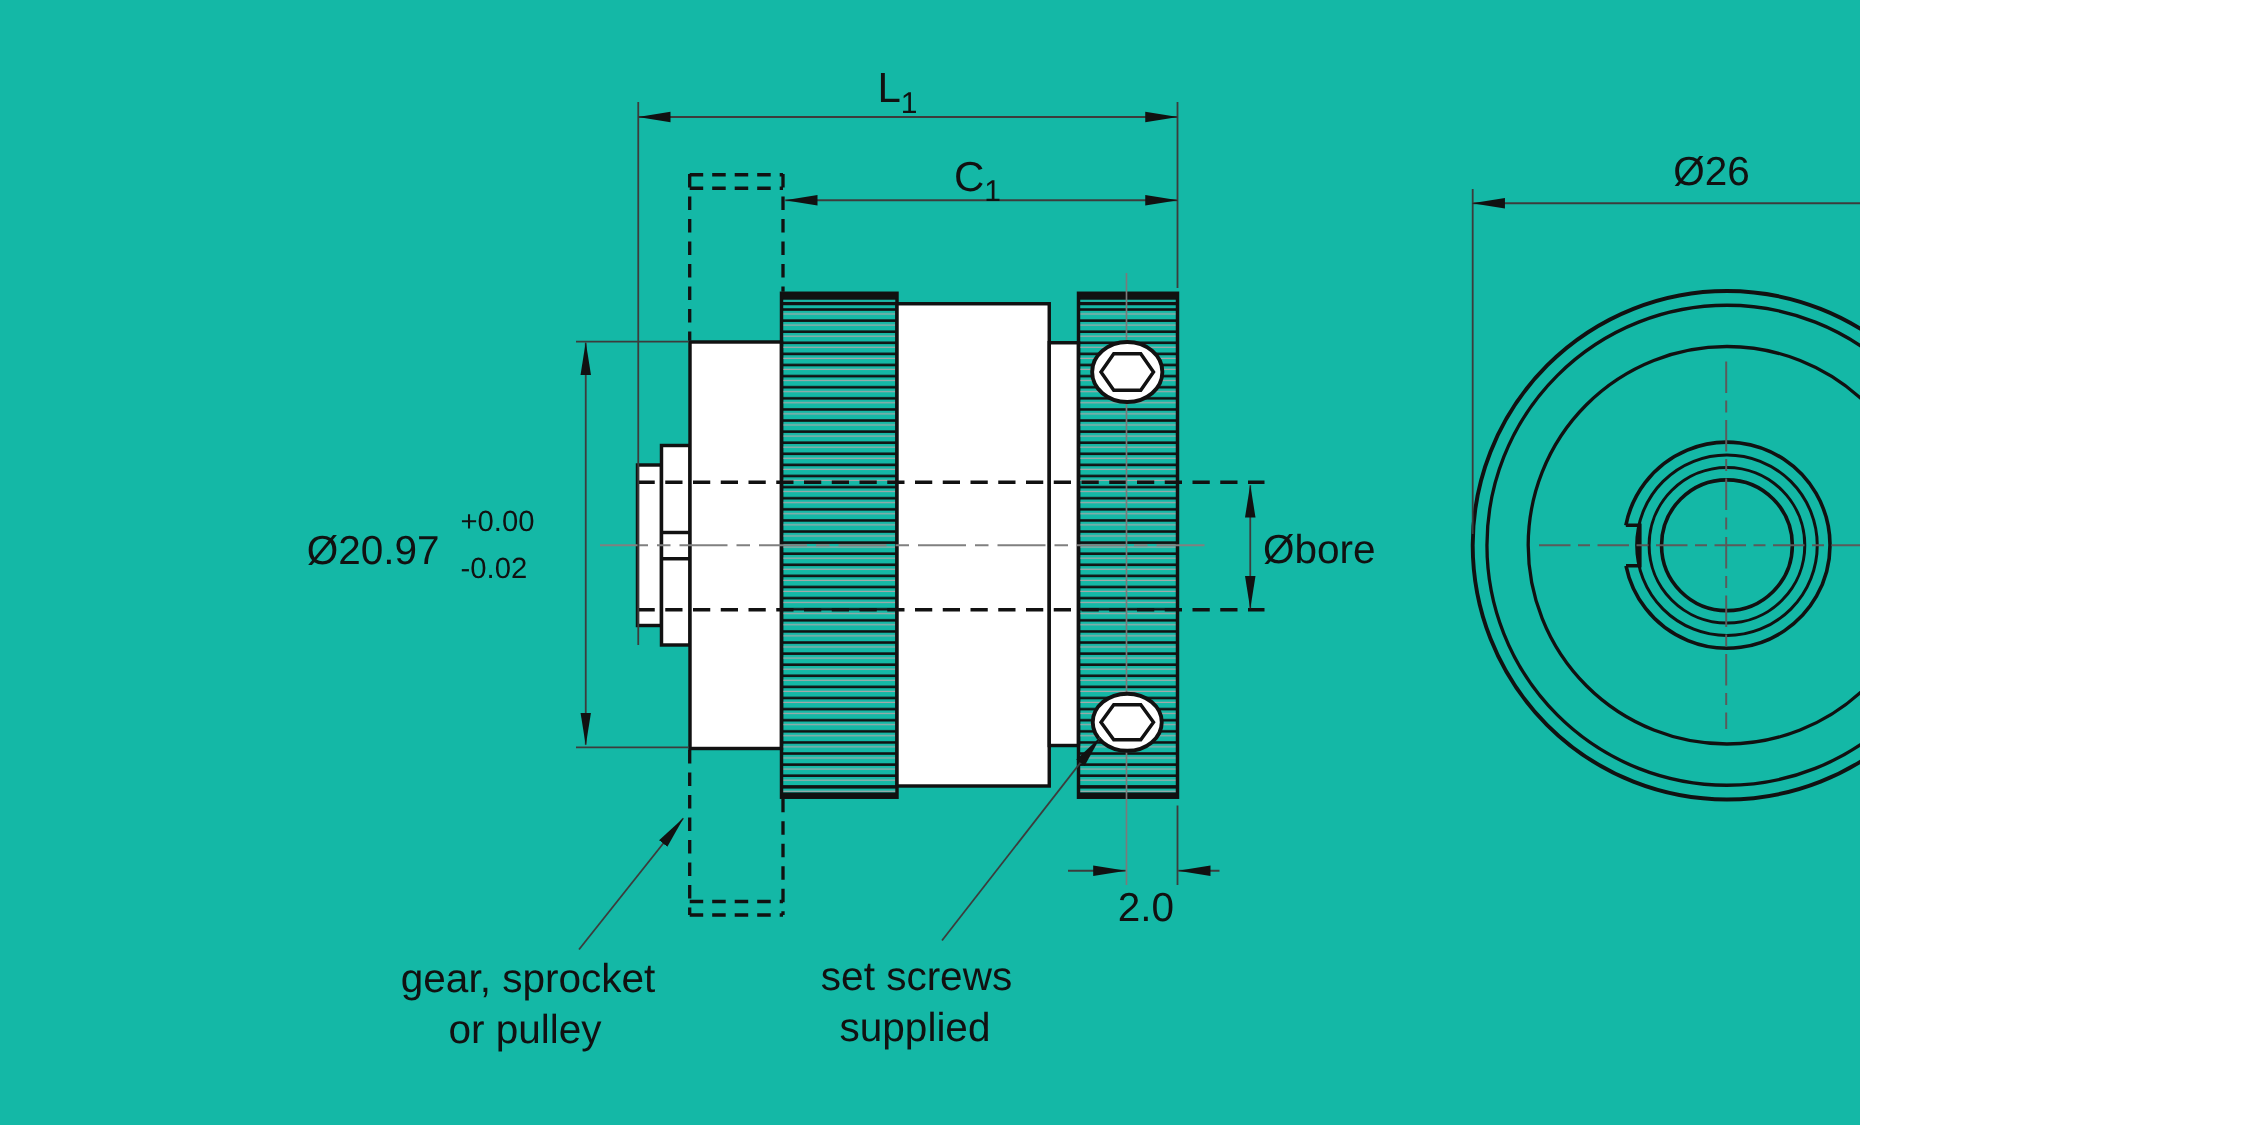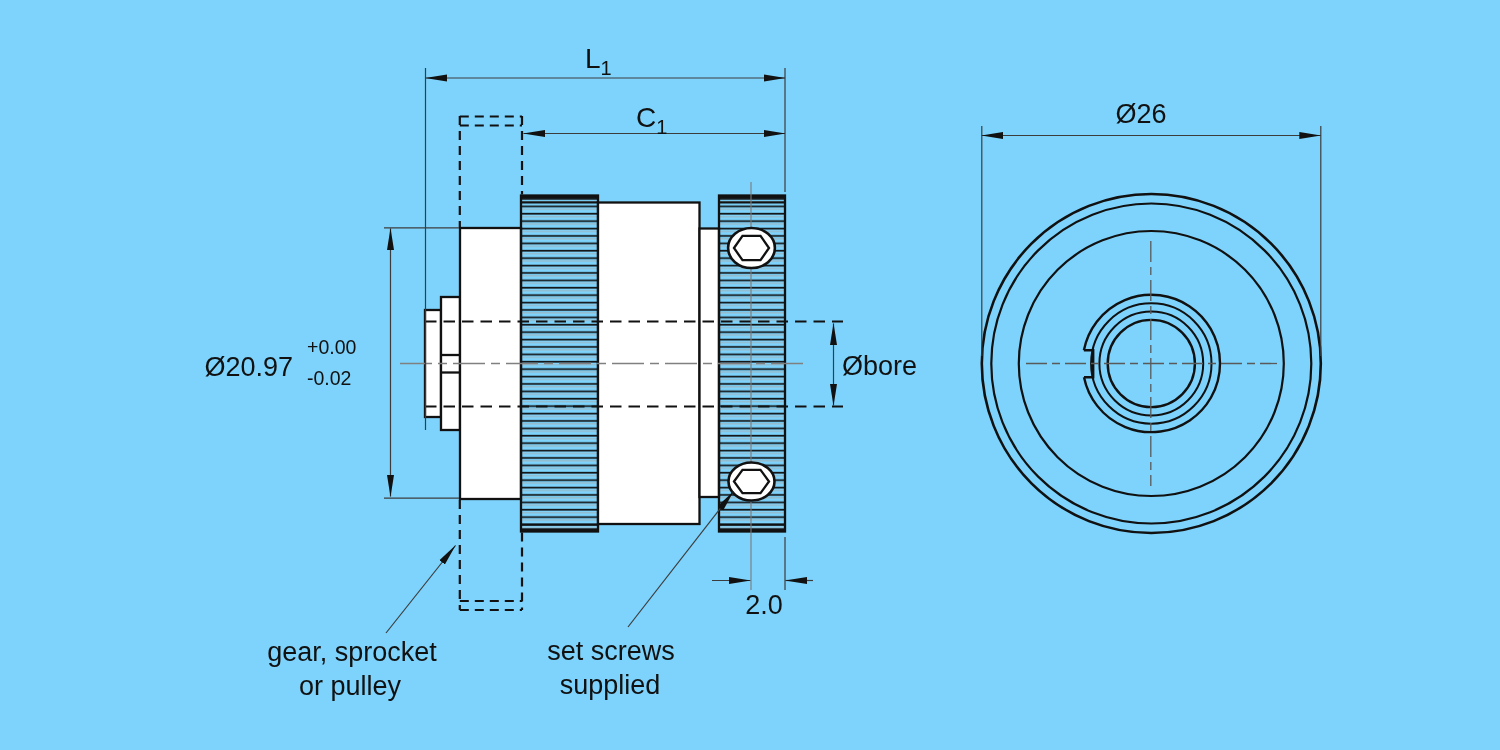--- a/index.html
+++ b/index.html
@@ -1,17 +1,17 @@
 <!DOCTYPE html>
 <html><head>
 <meta charset="utf-8">
 <style>
   html,body{margin:0;padding:0;background:#ffffff;}
   .stage{
-    width:1500px;height:750px;background:#7dd3fc;position:relative;overflow:hidden;
+    width:1240px;height:750px;background:#14b8a6;position:relative;overflow:hidden;
     font-family:"Liberation Sans", sans-serif;
   }
   svg{display:block;}
   text{fill:#111;stroke:none;}
 </style>
 </head>
 <body>
 
 <div class="stage">
 <svg width="1500" height="750" viewBox="0 0 1500 750">

